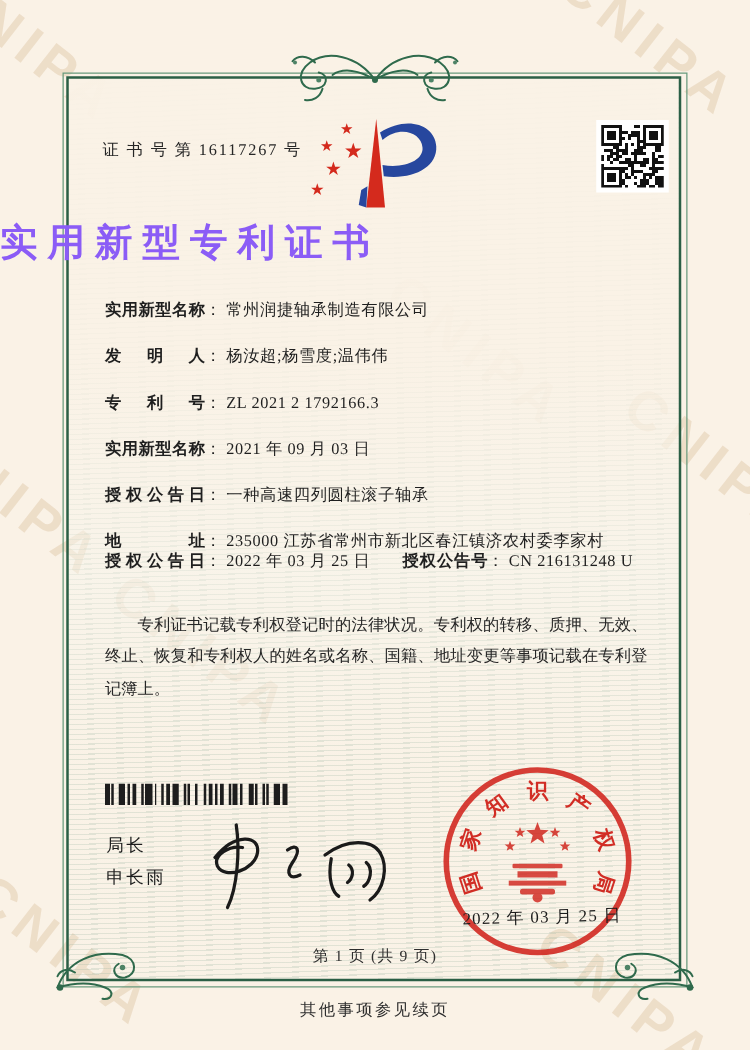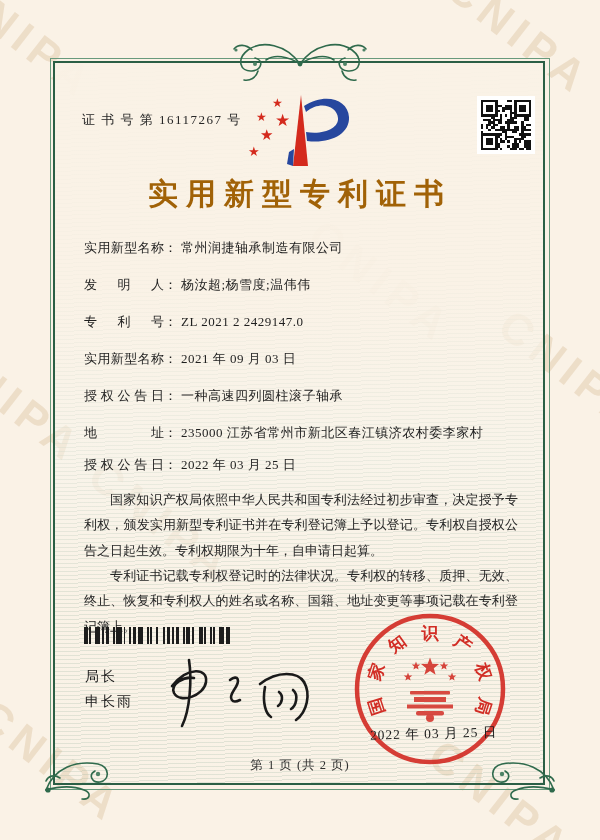--- a/index.html
+++ b/index.html
@@ -27,25 +27,25 @@
       linear-gradient(180deg, rgba(250,242,230,0.96) 0%, rgba(250,242,230,0.85) 30%,
                       rgba(247,246,238,0.45) 55%, rgba(244,246,238,0.05) 75%),
       repeating-linear-gradient(178deg,
         rgba(146,175,155,0.25) 0px, rgba(146,175,155,0.25) 1px,
         rgba(255,255,255,0) 1px, rgba(255,255,255,0) 4px);
   }
   .cert-no{position:absolute;left:82px;top:86px;font-size:13px;letter-spacing:1.5px;color:#262626;margin-top:25px;}
   .logo{position:absolute;left:244px;top:90px;width:112px;height:82px;}
   .qr{position:absolute;left:477px;top:96px;width:58px;height:58px;background:#fff;
       display:flex;align-items:center;justify-content:center;}
-  .title{position:absolute;left:0;right:0;top:174px;text-align:center;
-         font-size:30px;font-weight:700;letter-spacing:8px;color:#a16207;}
+  .title{position:absolute;left:0;right:0;top:174px;
+         font-size:30px;font-weight:700;letter-spacing:8px;color:#8b5cf6;}
   .field-row{position:absolute;left:84px;width:440px;font-size:13px;color:#1f1f1f;white-space:nowrap;}
   .f-label{display:inline-block;width:80px;text-align:justify;text-align-last:justify;
-           font-weight:400;vertical-align:top;}
+           font-weight:700;vertical-align:top;}
   .f-colon{display:inline-block;margin-right:4px;}
   .f-value{letter-spacing:0.5px;}
   .f-group2{position:absolute;left:238px;top:0;}
   .f-group2 .f-label{width:68px;}
   .body-text{position:absolute;left:84px;top:487px;width:434px;
              font-size:13px;line-height:1.95;color:#262626;text-align:justify;}
   .body-text p{margin:0;text-indent:2em;}
   .barcode{position:absolute;left:84px;top:627px;height:17px;display:flex;align-items:stretch;}
   .barcode .bar{background:#1d1d1d;}
   .barcode .gap{background:transparent;}
@@ -383,29 +383,28 @@
         <rect x="19" y="20" width="1" height="1" fill="#111"></rect>
         <rect x="20" y="20" width="1" height="1" fill="#111"></rect>
       </svg>
   </div>
 
   <div class="title">实用新型专利证书</div>
 
   <div id="fields">
       <div class="field-row" style="top: 239px;"><span class="f-label">实用新型名称</span><span class="f-colon">：</span><span class="f-value">常州润捷轴承制造有限公司</span></div>
       <div class="field-row" style="top: 276px;"><span class="f-label">发明人</span><span class="f-colon">：</span><span class="f-value">杨汝超;杨雪度;温伟伟</span></div>
-      <div class="field-row" style="top: 313px;"><span class="f-label">专利号</span><span class="f-colon">：</span><span class="f-value">ZL 2021 2 2429147.0</span></div>
+      <div class="field-row" style="top: 313px;"><span class="f-label">专利号</span><span class="f-colon">：</span><span class="f-value">ZL 2021 2 1792166.3</span></div>
       <div class="field-row" style="top: 350px;"><span class="f-label">实用新型名称</span><span class="f-colon">：</span><span class="f-value">2021 年 09 月 03 日</span></div>
       <div class="field-row" style="top: 387px;"><span class="f-label">授权公告日</span><span class="f-colon">：</span><span class="f-value">一种高速四列圆柱滚子轴承</span></div>
       <div class="field-row" style="top: 424px;"><span class="f-label">地址</span><span class="f-colon">：</span><span class="f-value">235000 江苏省常州市新北区春江镇济农村委李家村</span></div>
-      <div class="field-row" style="top: 456px;"><span class="f-label">授权公告日</span><span class="f-colon">：</span><span class="f-value">2022 年 03 月 25 日</span></div>
+      <div class="field-row" style="top: 440px;"><span class="f-label">授权公告日</span><span class="f-colon">：</span><span class="f-value">2022 年 03 月 25 日</span><span class="f-group2"><span class="f-label">授权公告号</span><span class="f-colon">：</span><span class="f-value">CN 216131248 U</span></span></div>
     </div>
 
   <div class="body-text" id="paragraphs">
-      <p>国家知识产权局依照中华人民共和国专利法经过初步审查，决定授予专利权，颁发实用新型专利证书并在专利登记簿上予以登记。专利权自授权公告之日起生效。专利权期限为十年，自申请日起算。</p>
       <p>专利证书记载专利权登记时的法律状况。专利权的转移、质押、无效、终止、恢复和专利权人的姓名或名称、国籍、地址变更等事项记载在专利登记簿上。</p>
     </div>
 
   <div class="barcode" id="barcode">
       <div class="bar" style="width: 3.6px;"></div>
       <div class="gap" style="width: 1.8px;"></div>
       <div class="bar" style="width: 1.8px;"></div>
       <div class="gap" style="width: 3.6px;"></div>
       <div class="bar" style="width: 5.4px;"></div>
       <div class="gap" style="width: 1.8px;"></div>
@@ -497,15 +496,16 @@
         <span class="seal-char" style="transform: translate(-50%, -50%) rotate(-72deg) translateY(-56px);">家</span>
         <span class="seal-char" style="transform: translate(-50%, -50%) rotate(-36deg) translateY(-56px);">知</span>
         <span class="seal-char" style="transform: translate(-50%, -50%) rotate(0deg) translateY(-56px);">识</span>
         <span class="seal-char" style="transform: translate(-50%, -50%) rotate(36deg) translateY(-56px);">产</span>
         <span class="seal-char" style="transform: translate(-50%, -50%) rotate(72deg) translateY(-56px);">权</span>
         <span class="seal-char" style="transform: translate(-50%, -50%) rotate(108deg) translateY(-56px);">局</span>
       </div>
   </div>
   <div class="seal-date">2022 年 03 月 25 日</div>
 
-  <div class="page-footer">第 1 页 (共 2 页)</div>
+  <div class="page-footer">第 1 页 (共 9 页)</div>
+  <div class="cont-note">其他事项参见续页</div>
 
 </div>
 
 </body></html>

